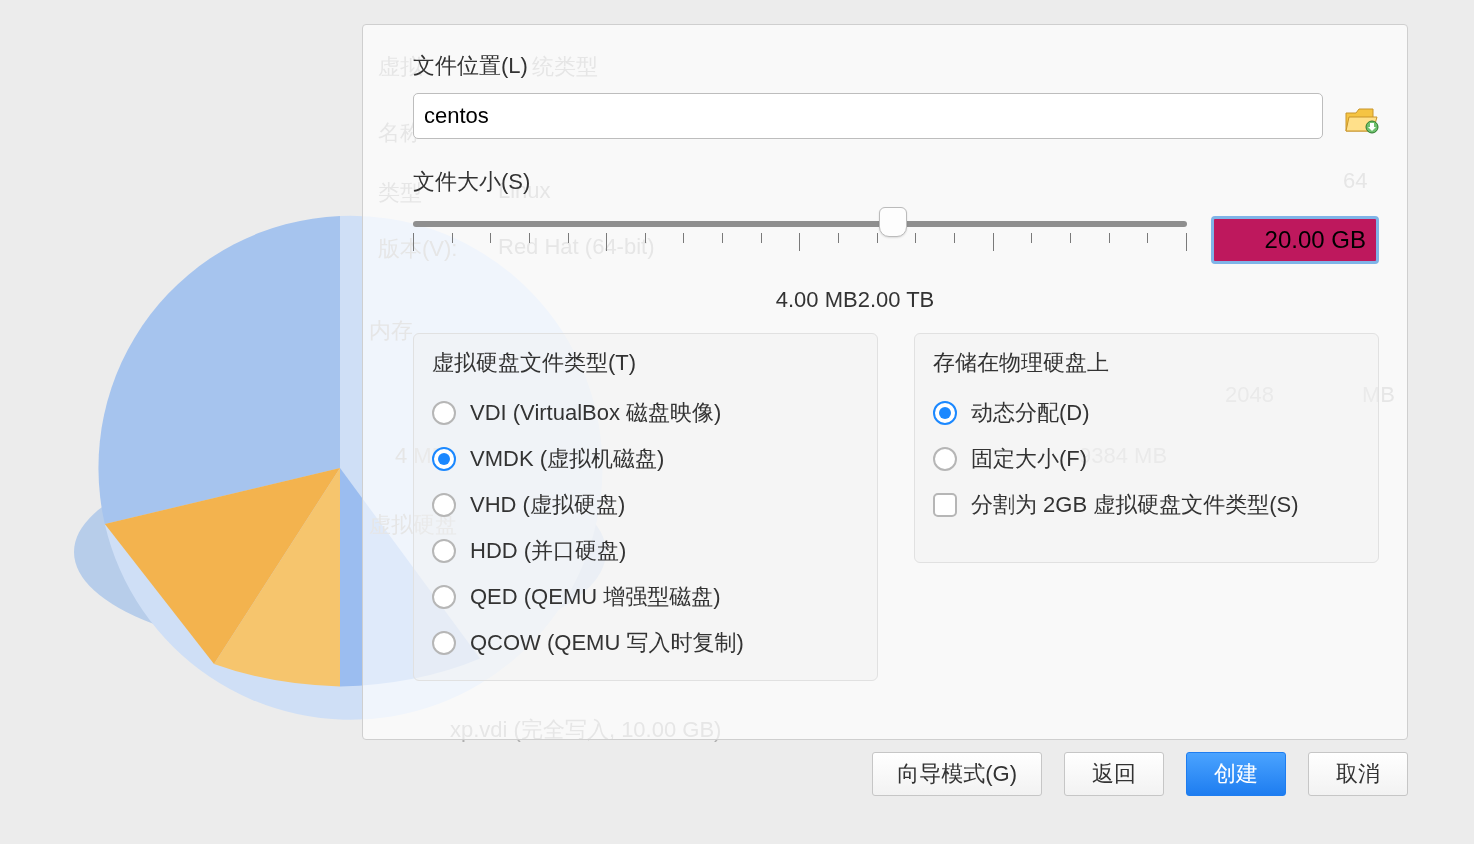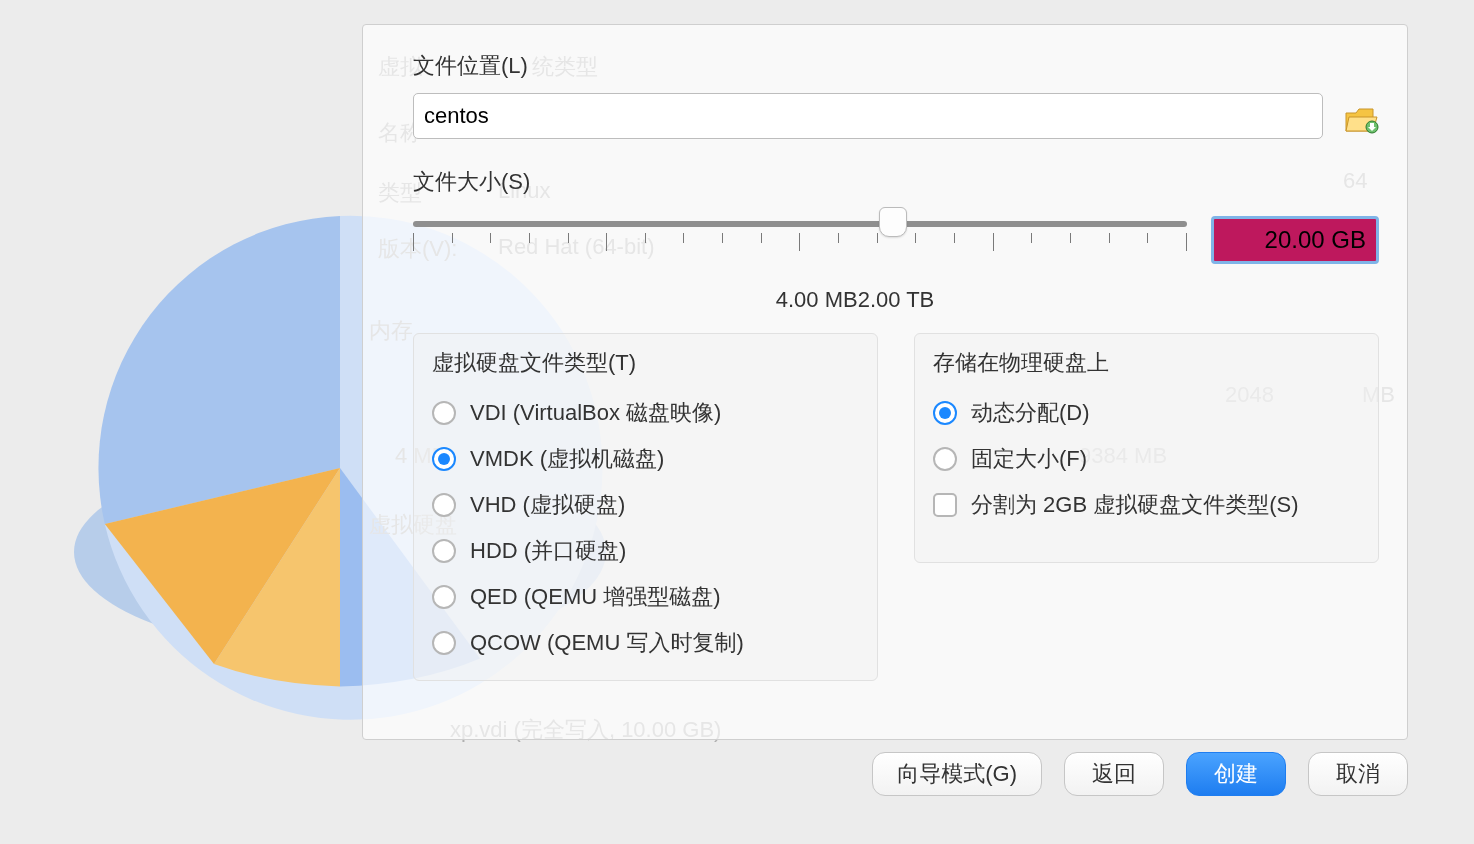--- a/index.html
+++ b/index.html
@@ -191,21 +191,21 @@
       top: 752px;
       width: 1076px;
       display: flex;
       justify-content: flex-end;
       gap: 22px;
       padding-right: 30px;
     }
     .btn {
       min-width: 100px;
       height: 44px;
-      border-radius: 13px;
+      border-radius: 3px;
       border: 1px solid #c6c6c6;
       background: linear-gradient(#ffffff, #f2f2f2);
       font-size: 22px;
       padding: 0 24px;
       cursor: pointer;
       color: #333;
     }
     .btn.primary {
       background: linear-gradient(#4aa3ff, #1e7df0);
       color: #fff;

